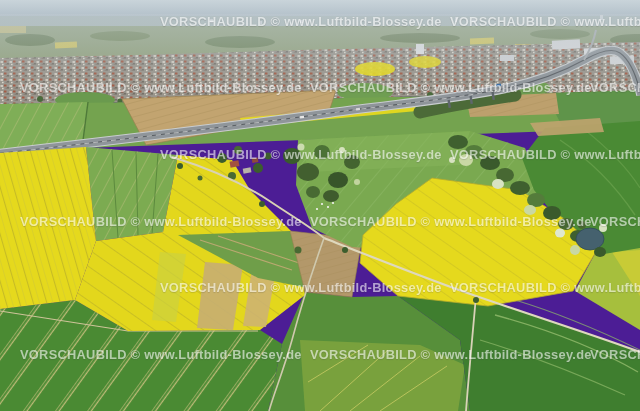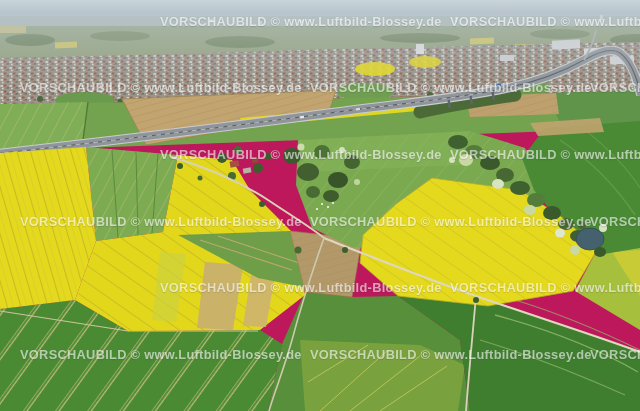--- a/index.html
+++ b/index.html
@@ -4,21 +4,21 @@
 <style>
   html,body{margin:0;padding:0;background:#222;}
   :root{
     --sky-haze:#bfcbd3; --yellow-field:#e5d91d; --yellow-stripe:#b4ab2a;
     --green-light:#7fae52; --green-mid:#5d9640; --green-dark:#417f30;
     --tan-field:#c2a470; --road-asphalt:#8f959a; --road-minor:#d9d2b4;
     --water:#45616e; --tree:#3c5e2d; --town:#99958c; --wm-color:#ffffff;
   }
   #stage{
     position:relative;width:640px;height:411px;overflow:hidden;
-    font-family:"Liberation Sans",sans-serif;background:#be185d;
+    font-family:"Liberation Sans",sans-serif;background:#4c1d95;
   }
   #scene{position:absolute;left:0;top:0;width:640px;height:411px;display:block;}
   #wm-layer{position:absolute;left:0;top:0;width:640px;height:411px;pointer-events:none;}
   .wm{
     position:absolute;white-space:nowrap;
     font-size:12.8px;font-weight:700;letter-spacing:.3px;
     color:var(--wm-color);opacity:.58;
     text-shadow:0 1px 1px rgba(60,60,60,.30), 0 0 1px rgba(60,60,60,.25);
   }
 </style>

